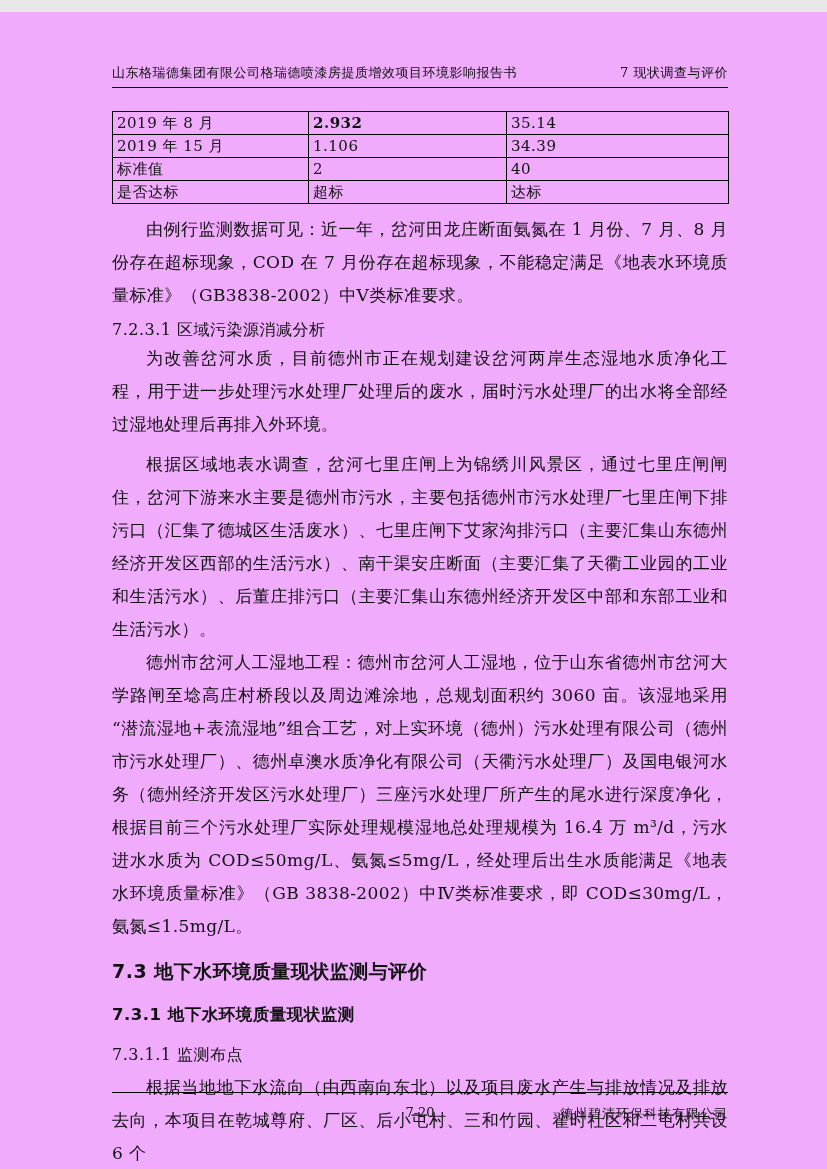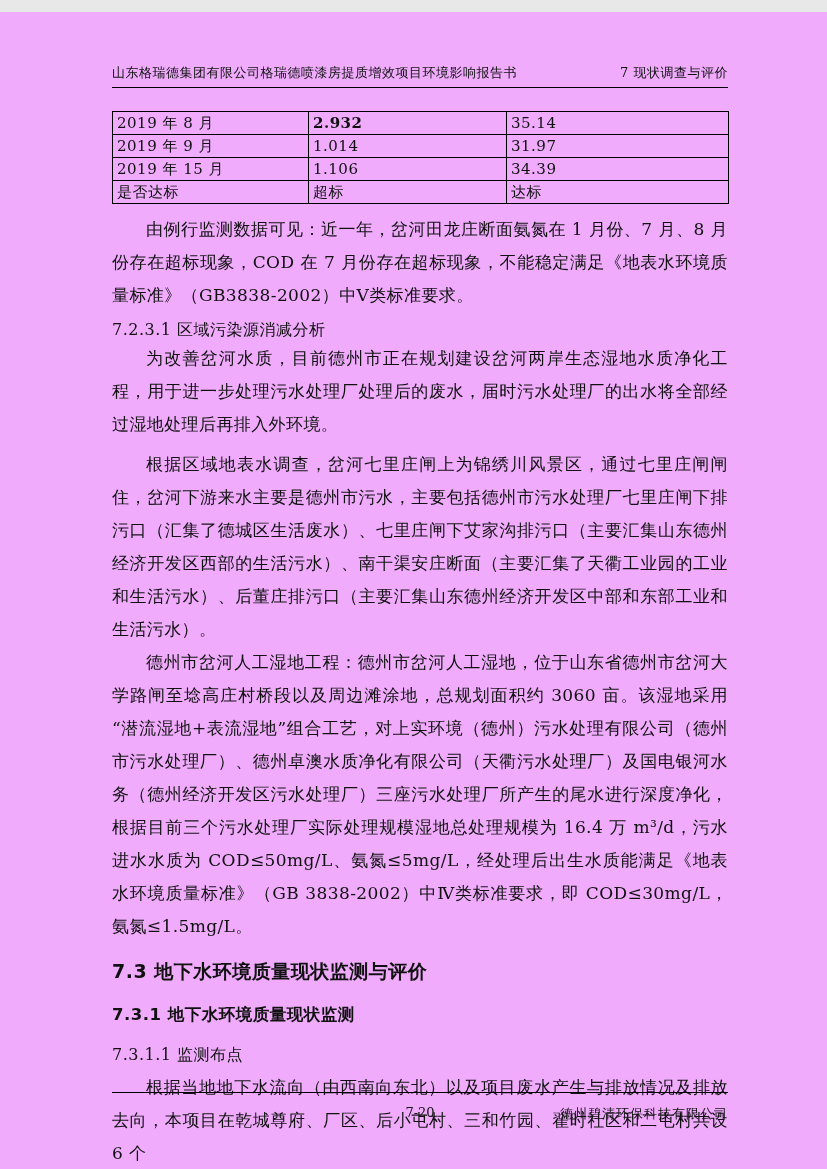--- a/index.html
+++ b/index.html
@@ -122,28 +122,28 @@
         <col style="width:198px">
         <col style="width:222px">
       </colgroup>
       <tbody>
         <tr>
           <td>2019 年 8 月</td>
           <td class="bold">2.932</td>
           <td>35.14</td>
         </tr>
         <tr>
-          <td>2019 年 9 月</td>
-          <td>1.014</td>
-          <td>31.97</td>
-        </tr>
-        <tr>
           <td>2019 年 15 月</td>
           <td>1.106</td>
           <td>34.39</td>
+        </tr>
+        <tr>
+          <td>标准值</td>
+          <td>2</td>
+          <td>40</td>
         </tr>
         <tr>
           <td>是否达标</td>
           <td>超标</td>
           <td>达标</td>
         </tr>
       </tbody>
     </table>
 
     <p class="para p1">由例行监测数据可见：近一年，岔河田龙庄断面氨氮在 1 月份、7 月、8 月份存在超标现象，COD 在 7 月份存在超标现象，不能稳定满足《地表水环境质量标准》（GB3838-2002）中Ⅴ类标准要求。</p>

